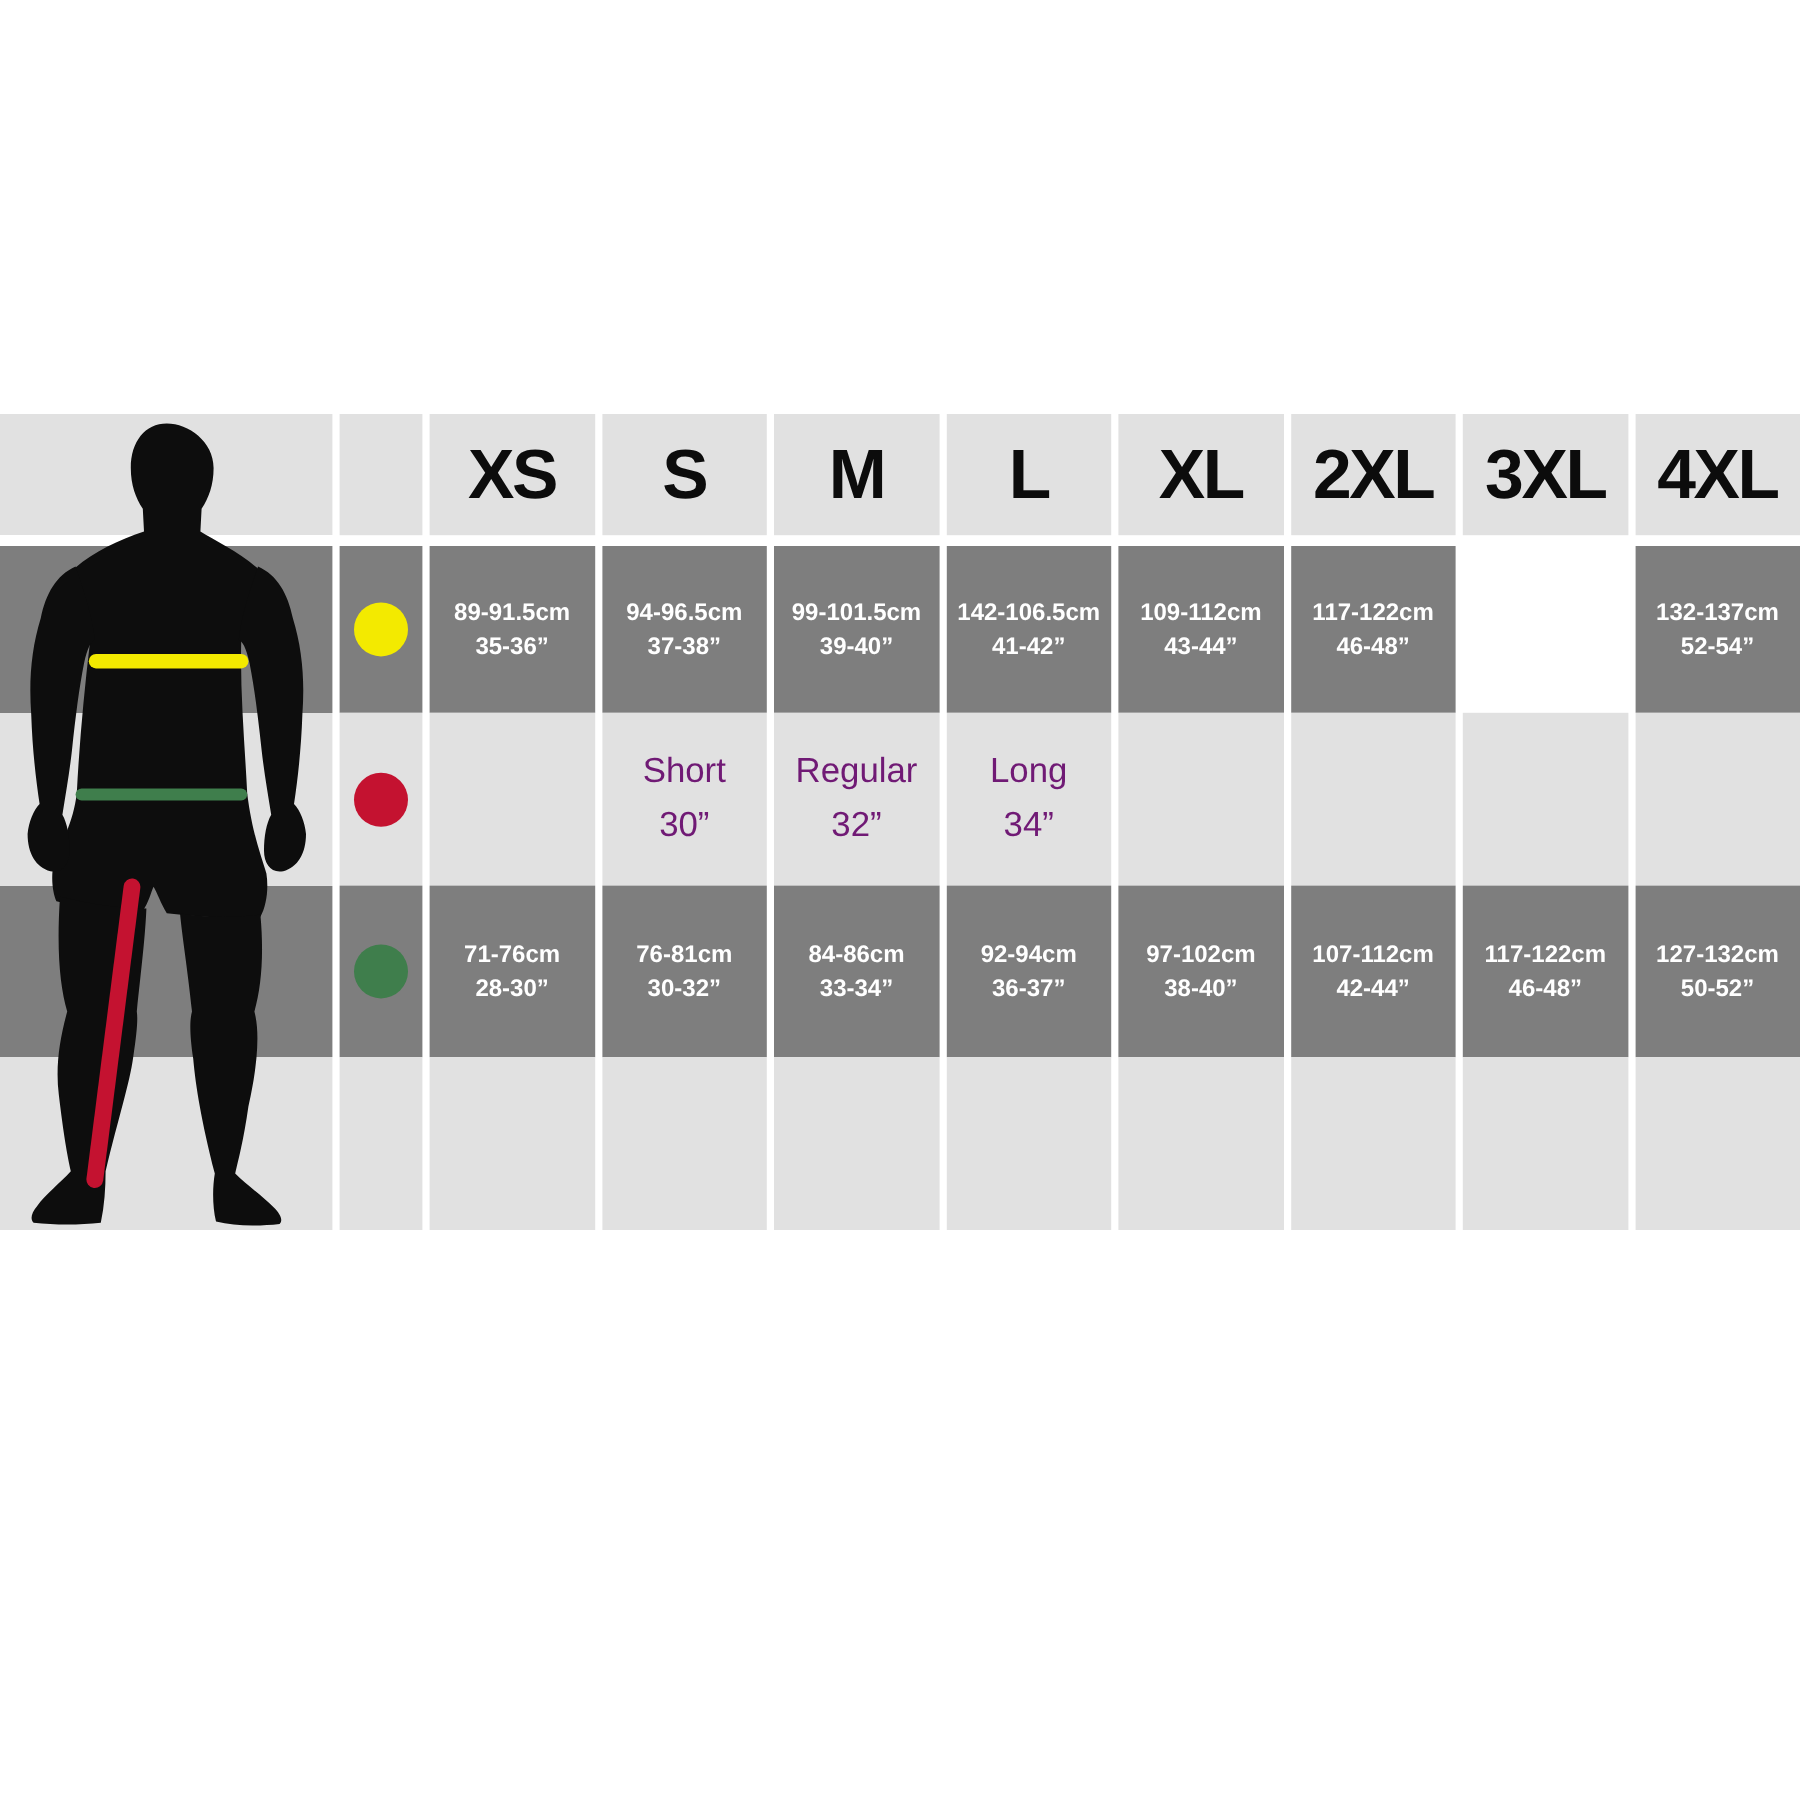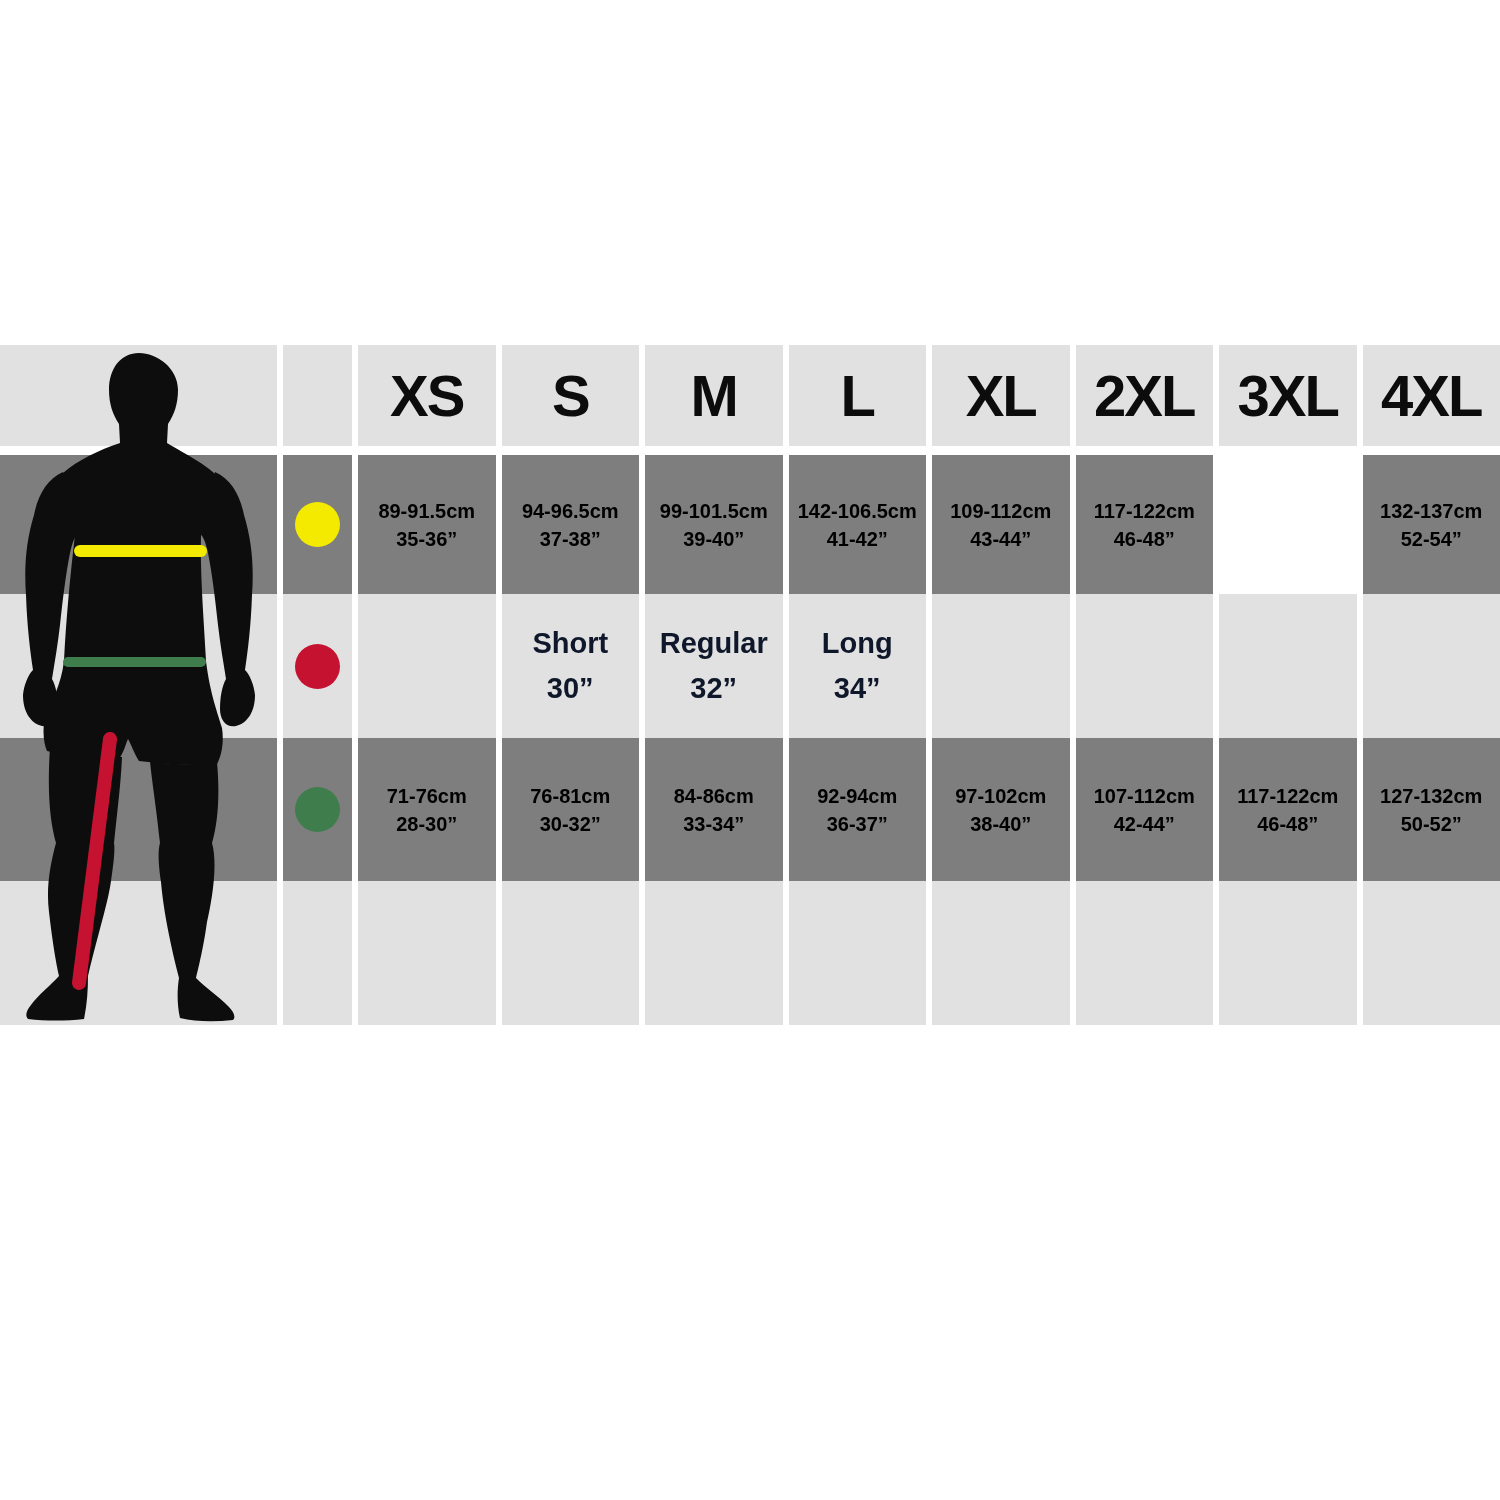--- a/index.html
+++ b/index.html
@@ -19,24 +19,24 @@
   .light { background:#e1e1e1; }
   .dark  { background:#7e7e7e; }
 
   
   .hdr {
     font-weight:700; font-size:58px; letter-spacing:-2px; color:#0c0c0c;
     line-height:1;
   }
 
   
-  .meas { font-weight:700; font-size:20px; line-height:28px; color:#000000; text-align:center; white-space:nowrap; }
-
-  
-  .len  { font-weight:700; font-size:29px; line-height:45px; color:#0f172a; text-align:center; }
+  .meas { font-weight:700; font-size:20px; line-height:28px; color:#ffffff; text-align:center; white-space:nowrap; }
+
+  
+  .len  { font-weight:400; font-size:29px; line-height:45px; color:#701a75; text-align:center; }
 
   
   .figure-cell {
     grid-column:1; grid-row:1 / 7; position:relative;
     background:linear-gradient(to bottom,
       #e1e1e1 0px 101px,
       #ffffff 101px 110px,
       #7e7e7e 110px 249px,
       #e1e1e1 249px 393px,
       #7e7e7e 393px 536px,

